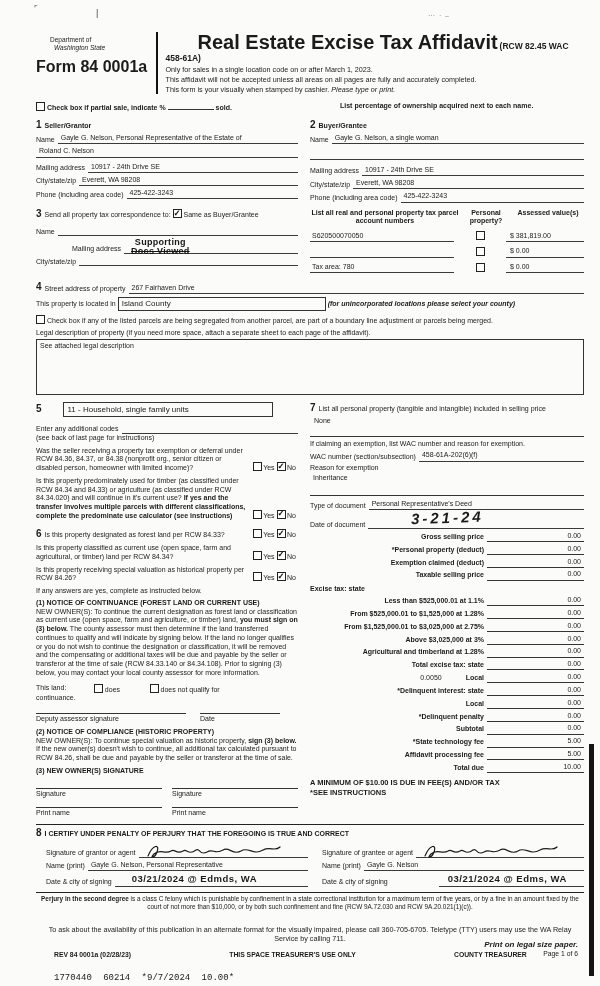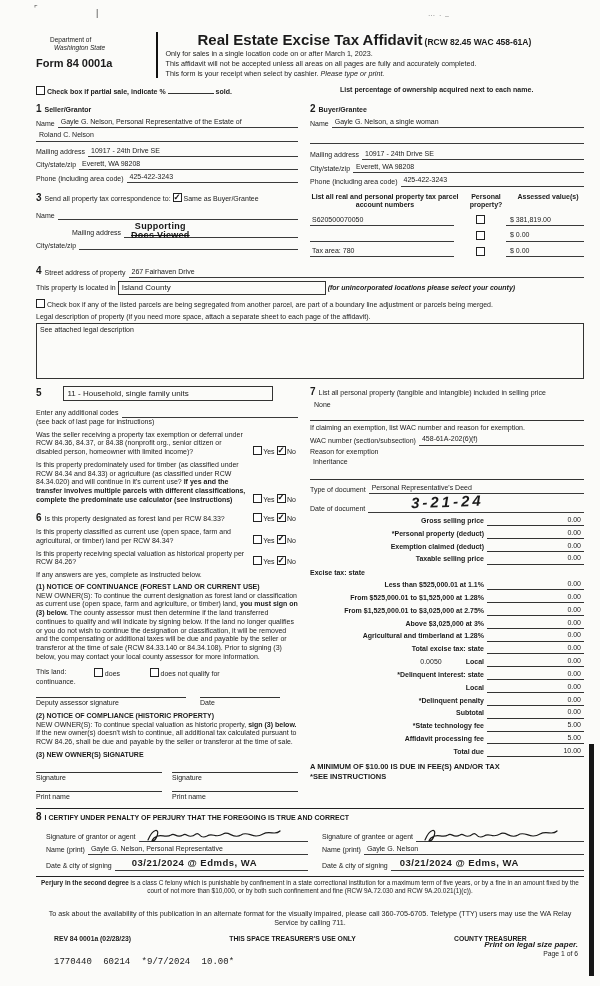--- a/index.html
+++ b/index.html
@@ -7,24 +7,24 @@
         font-family:"Liberation Sans",sans-serif;color:#1b1b1b;font-size:7px;line-height:1.25;overflow:hidden;}
   .content{position:absolute;left:36px;top:30px;width:548px;}
   .b{font-weight:bold}.i{font-style:italic}
   
   .hdr{display:flex;align-items:stretch;}
   .logoblk{width:118px;position:relative;padding-top:6px;}
   .dept{font-size:6.5px;margin-left:14px;}
   .revrow{display:flex;align-items:center;}
   .revenue{font-size:16px;font-weight:bold;letter-spacing:.2px;}
   .wstate{font-size:6.5px;font-style:italic;margin-left:18px;}
-  .formno{font-size:11px;font-weight:bold;margin-top:5px;}
+  .formno{font-size:16px;font-weight:bold;margin-top:5px;}
   .vdiv{width:1.5px;background:#111;margin:2px 8px 0 2px;}
   .titleblk{flex:1;padding-top:2px;}
-  .title{font-size:15px;font-weight:bold;line-height:1.05;padding-left:32px;}
+  .title{font-size:20px;font-weight:bold;line-height:1.05;padding-left:32px;}
   .titleref{font-size:8.5px;font-weight:bold;}
   .hline{font-size:7.2px;margin-top:1px;}
   
   .f{display:flex;align-items:flex-end;margin-top:3px;}
   .fl{white-space:nowrap;margin-right:3px;}
   .fv{flex:1;border-bottom:1px solid #3a3a3a;padding:0 2px 0.5px 3px;min-height:8px;}
   .sn{font-weight:bold;font-size:10px;margin-right:3px;}
   .secline{margin-top:6px;}
   
   .cb{display:inline-block;width:7px;height:7px;border:1px solid #222;position:relative;vertical-align:-1px;background:#fff;}
@@ -89,21 +89,21 @@
         <div class="formno">Form 84 0001a</div>
       </div>
       <div class="vdiv"></div>
       <div class="titleblk">
         <div>
           <span class="title">Real Estate Excise Tax Affidavit</span>
           <span class="titleref">(RCW 82.45 WAC 458-61A)</span>
         </div>
         <div class="hline">Only for sales in a single location code on or after March 1, 2023.</div>
         <div class="hline">This affidavit will not be accepted unless all areas on all pages are fully and accurately completed.</div>
-        <div class="hline"><span>This form is your receipt when select by cashier. </span><span class="i">Please type or print.</span></div>
+        <div class="hline"><span>This form is your visually when stamped by cashier. </span><span class="i">Please type or print.</span></div>
       </div>
     </div>
 
     <div style="display:flex;margin-top:8px;">
       <div style="width:290px;">
         <span class="cb"></span>
         <span class="b">Check box if partial sale, indicate %</span>
         <span style="display:inline-block;width:46px;border-bottom:1px solid #333;"></span>
         <span class="b">sold.</span>
       </div>
@@ -419,21 +419,21 @@
             <span class="fv">
               <svg class="sigsvg" width="140" height="18" viewBox="0 0 140 18">
                 <path d="M6 14 C11 2, 18 2, 15 10 C13 16, 7 17, 12 12 C18 6, 23 13, 29 9 C33 6, 34 13, 41 9 C45 6, 46 14, 54 8 C58 5, 57 14, 65 10 C71 6, 73 13, 81 8 C87 4, 91 14, 99 9 C106 4, 111 14, 121 8 C128 4, 133 10, 138 5" stroke="#1c1c1c" fill="none" stroke-width="1.2" stroke-linecap="round"></path>
               </svg>
             </span>
           </div>
           <div class="f">
               <span class="fl">Name (print)</span>
               <span class="fv">Gayle G. Nelson</span>
             </div>
-          <div class="f" style="height:13px;">
+          <div class="f" style="height:13px;gap:48px;">
               <span class="fl">Date &amp; city of signing</span>
               <span class="fv"><span class="hw-med" style="margin-left:6px;">03/21/2024 @ Edms, WA</span></span>
             </div>
         </div>
       </div>
     </div>
 
     <div class="perjury">
       <div><span class="b">Perjury in the second degree</span><span> is a class C felony which is punishable by confinement in a state correctional institution for a maximum term of five years, or by a fine in an amount fixed by the court of not more than $10,000, or by both such confinement and fine (RCW 9A.72.030 and RCW 9A.20.021(1)(c)).</span></div>
       <div style="margin-top:14px;font-size:7.2px;">To ask about the availability of this publication in an alternate format for the visually impaired, please call 360-705-6705. Teletype (TTY) users may use the WA Relay Service by calling 711.</div>

